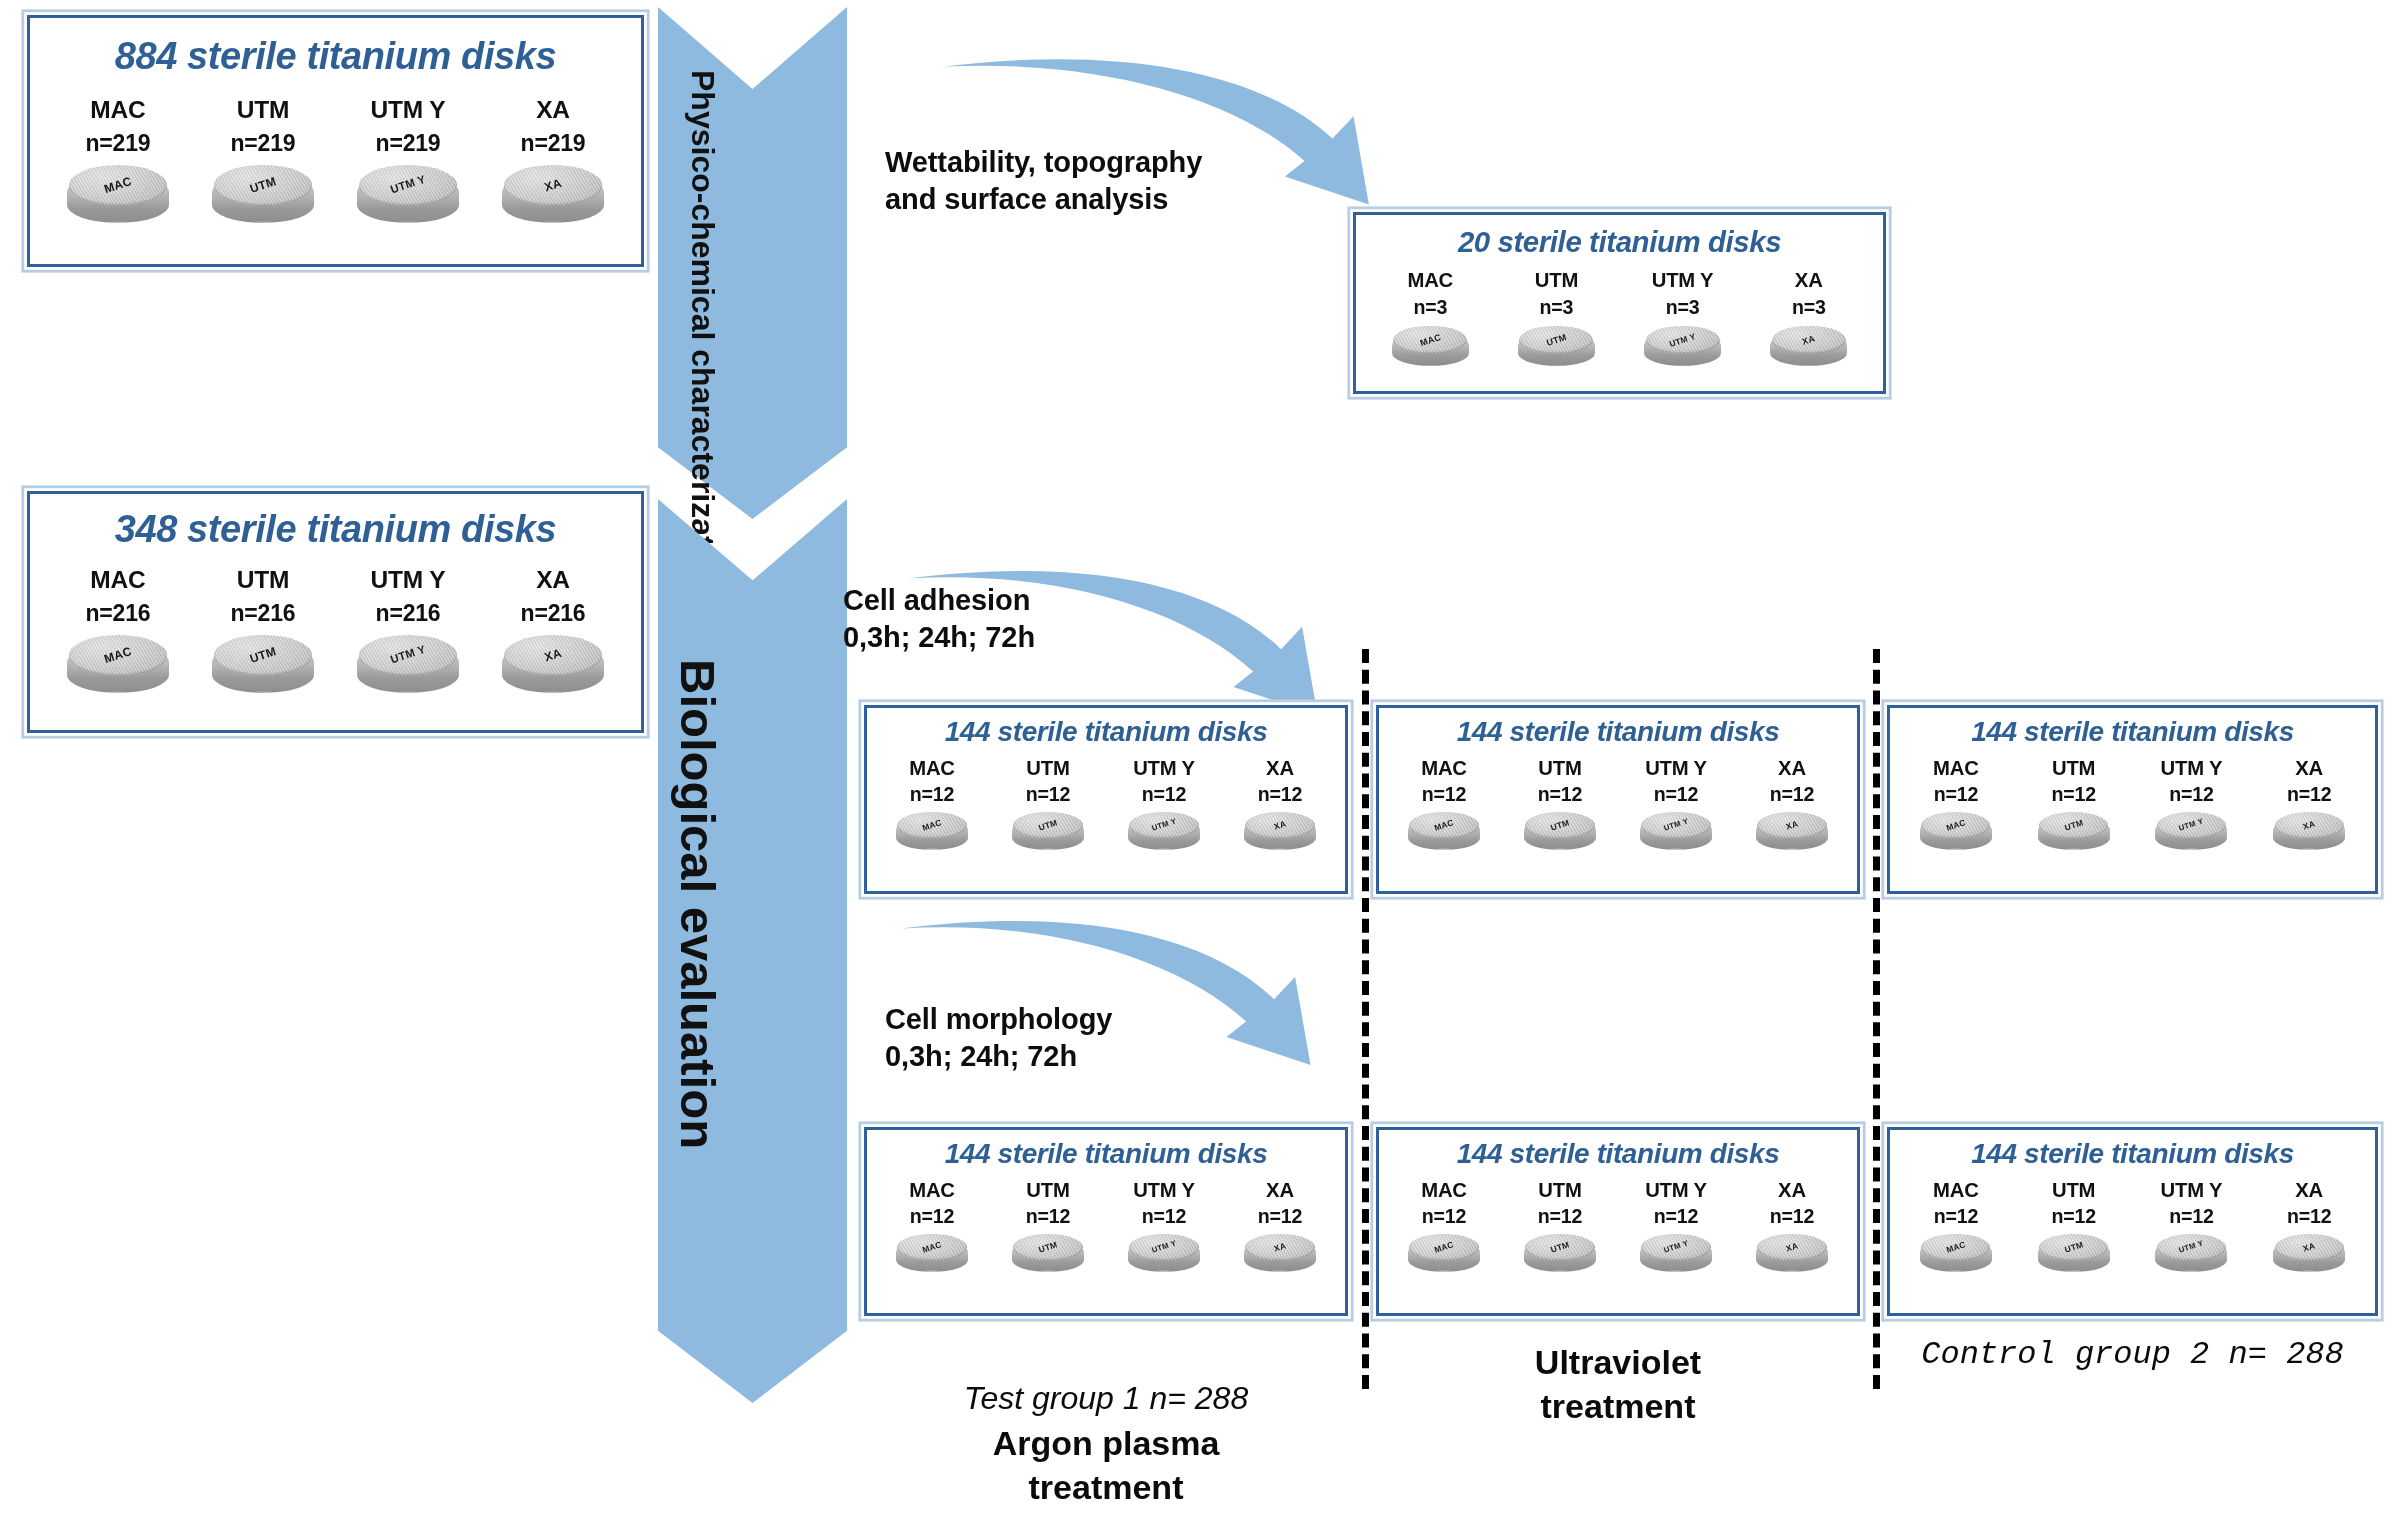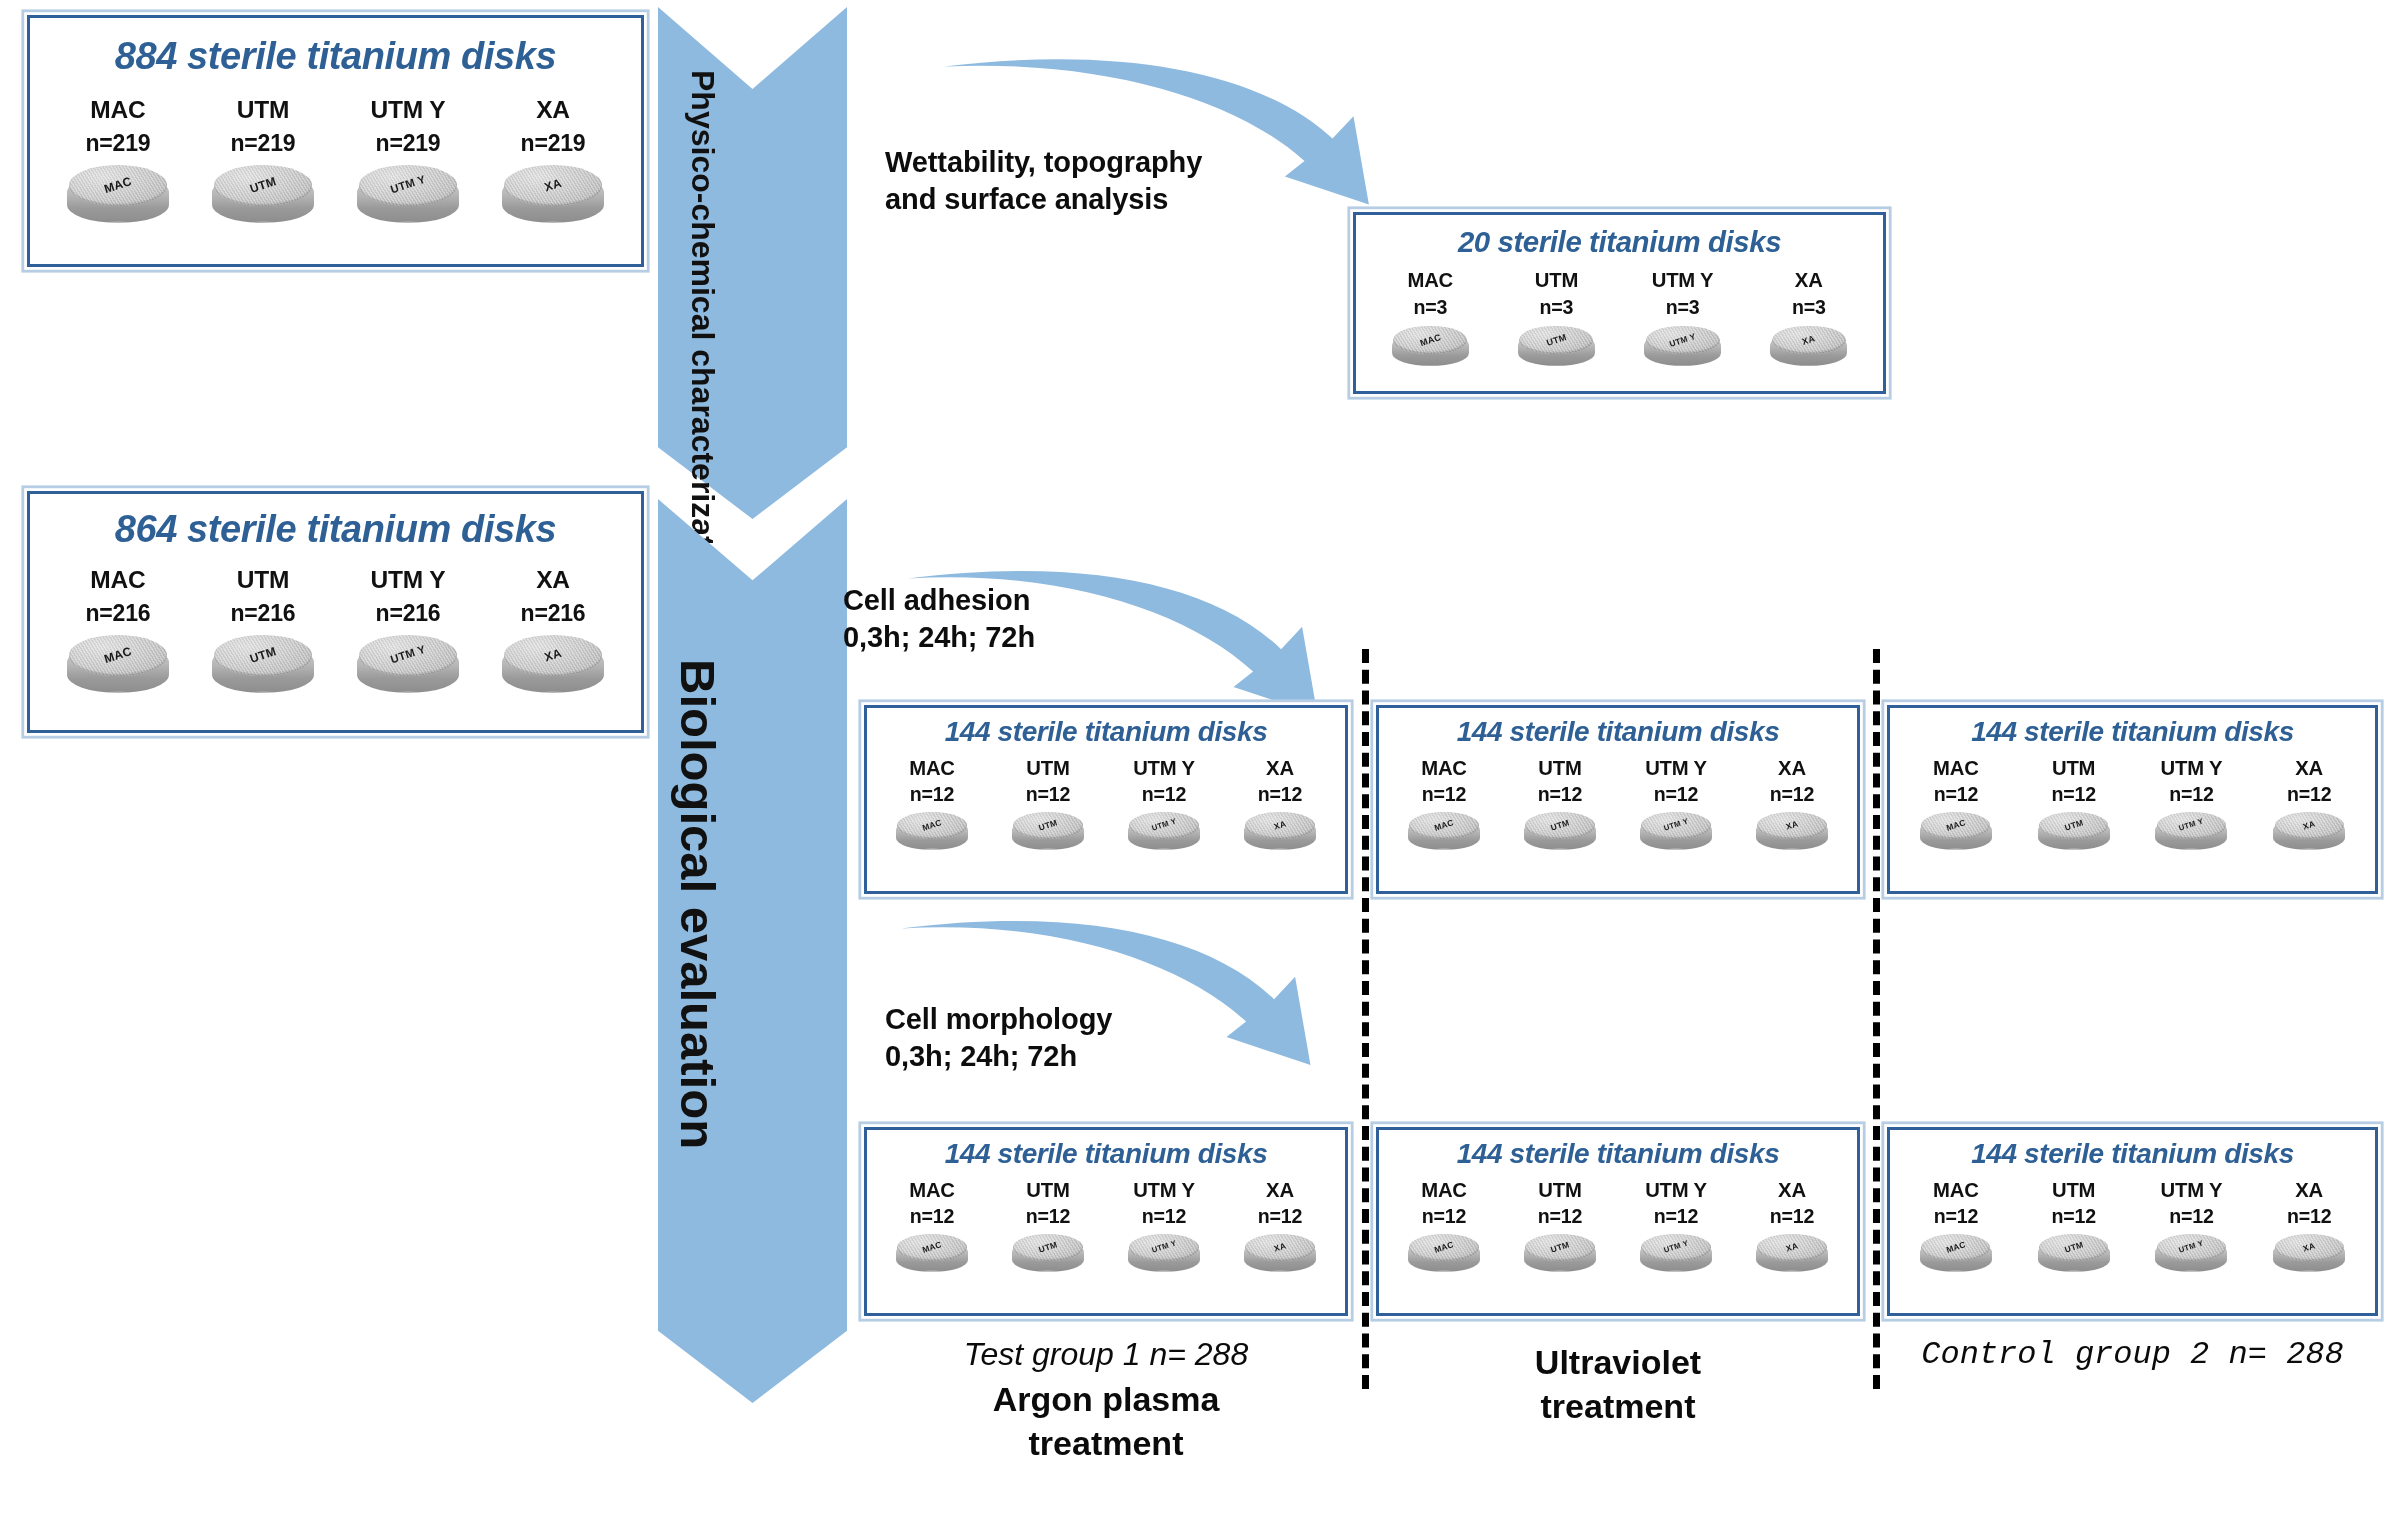--- a/index.html
+++ b/index.html
@@ -159,21 +159,21 @@
         <div class="body"></div>
           <div class="top"></div>
         <div class="label" style="font-size:9px;">XA</div>
         <div class="glare"></div>
       </div>
     </div>
   </div>
 </div>
 
 <div class="disk-box" style="left:27px;top:491px;width:617px;height:242px;">
-  <div class="box-title" style="font-size:38px;margin-top:14px;">864 sterile titanium disks</div>
+  <div class="box-title" style="font-size:38px;margin-top:14px;">348 sterile titanium disks</div>
   <div class="disk-row" style="margin-top:15.4px;padding:0 15.4px;">
     <div class="disk-col">
       <div class="disk-name" style="font-size:24.5px;">MAC</div>
       <div class="disk-n" style="font-size:23px;margin-top:5.6px;">n=216</div>
       <div class="disk" style="width:102px;height:65px;margin-top:8.4px;">
         <div class="body"></div>
           <div class="top"></div>
         <div class="label" style="font-size:12px;">MAC</div>
         <div class="glare"></div>
       </div>
@@ -507,21 +507,21 @@
       <div class="disk" style="width:72px;height:43px;margin-top:5.6px;">
         <div class="body"></div>
           <div class="top"></div>
         <div class="label" style="font-size:8.4px;">XA</div>
         <div class="glare"></div>
       </div>
     </div>
   </div>
 </div>
 
-<div class="grp" style="left:864px;top:1336px;width:484px;">
+<div class="grp" style="left:864px;top:1380px;width:484px;">
   <div class="g1" style="font-size:32px;">Test group 1 n= 288</div>
   <div class="g2" style="font-size:34px;white-space:pre-line;">Argon plasma
 treatment</div>
 </div>
 
 <div class="grp" style="left:1376px;top:1336px;width:484px;">
   <div class="g2" style="font-size:34px;white-space:pre-line;">Ultraviolet
 treatment</div>
 </div>
 

